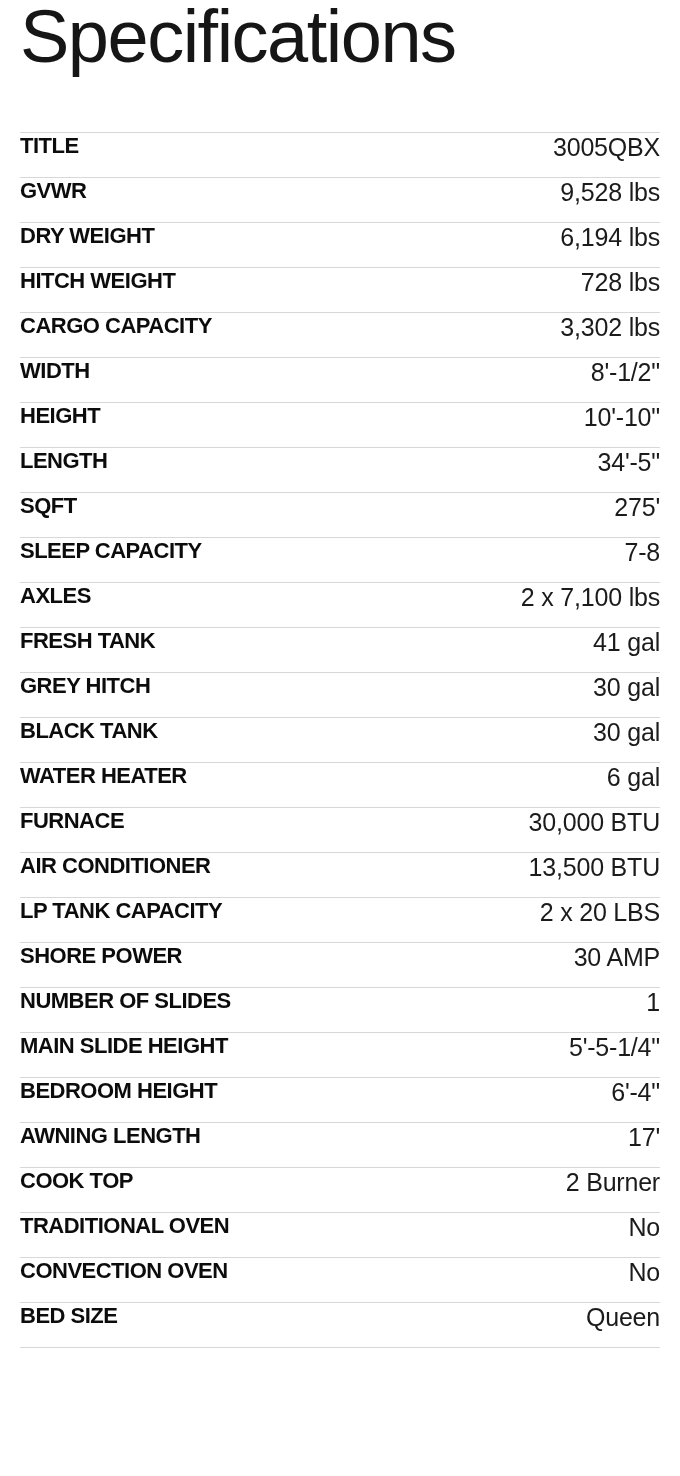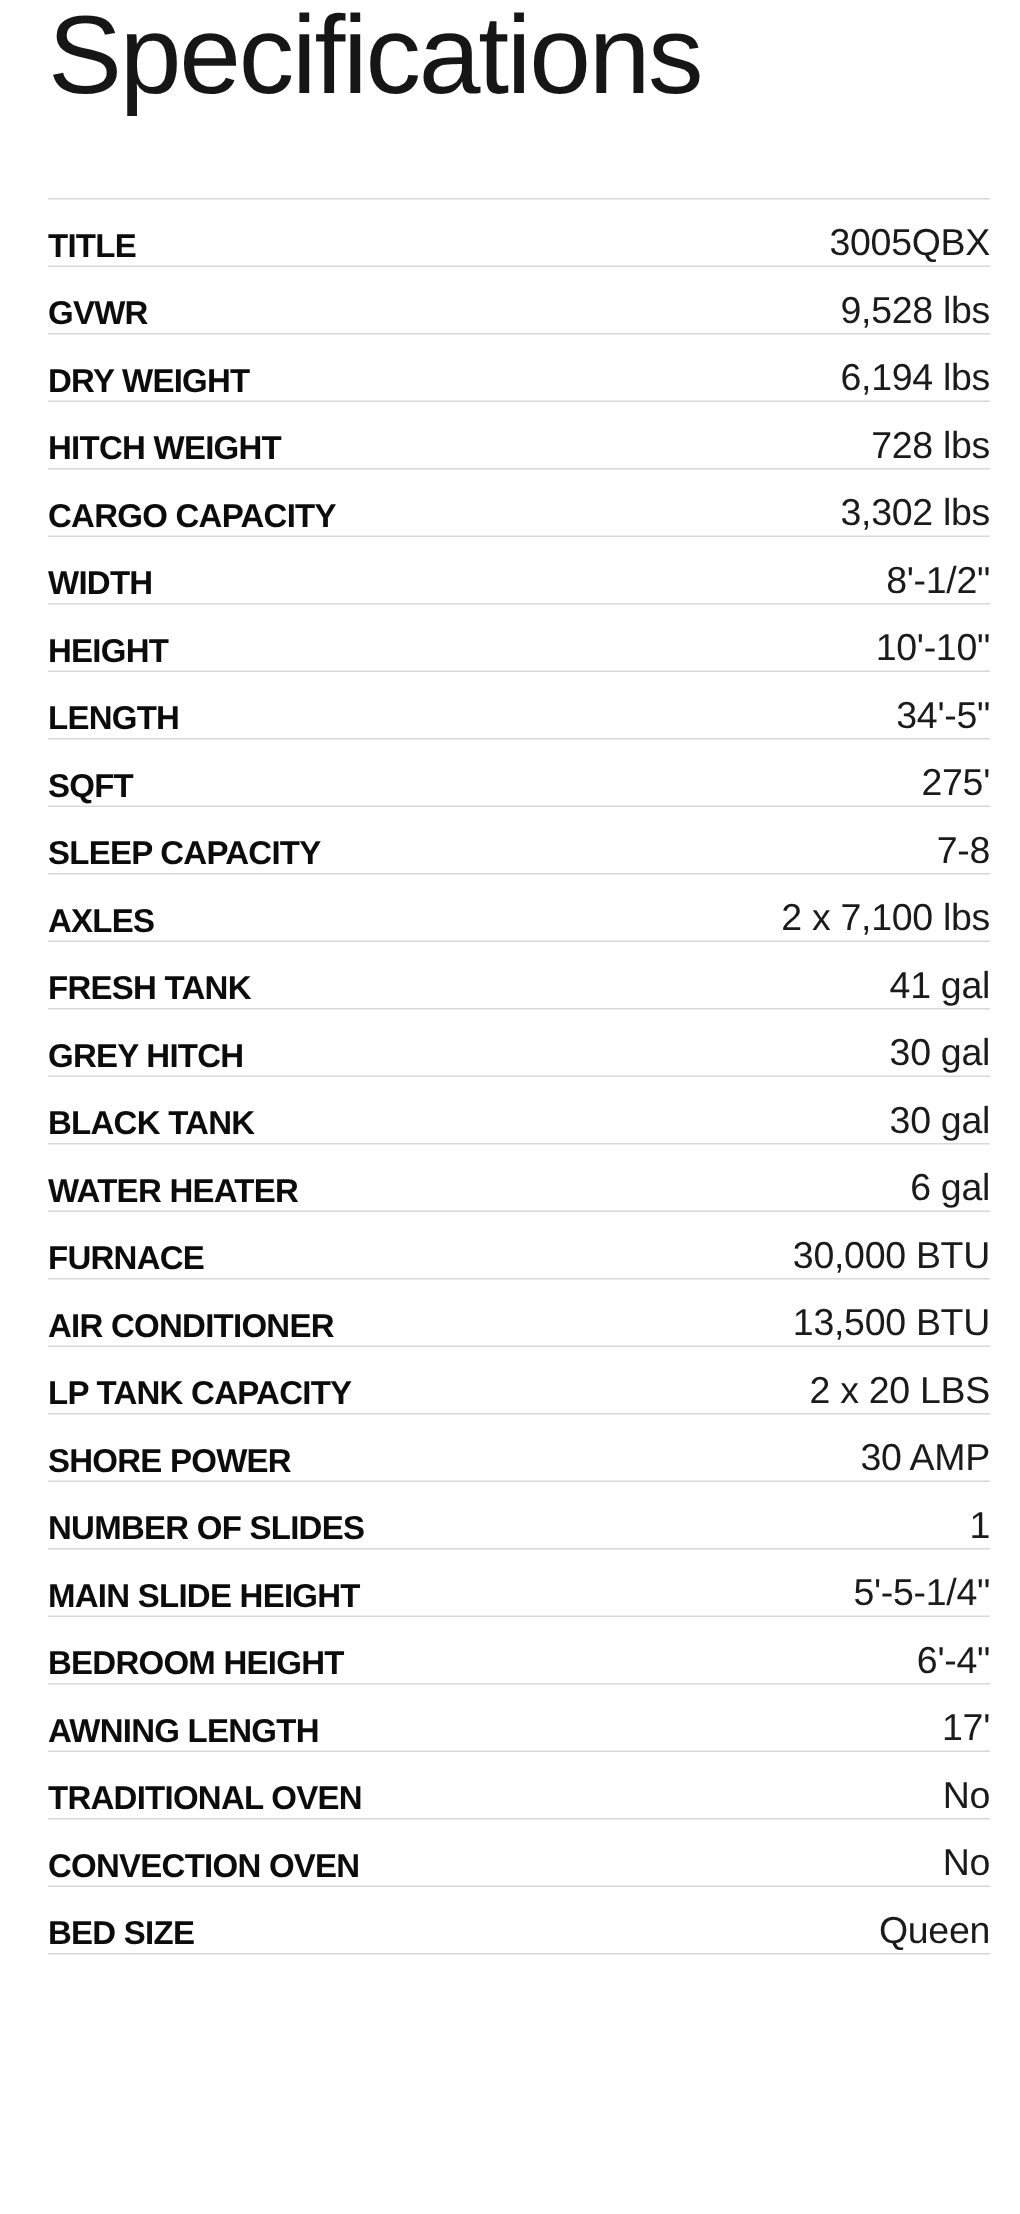--- a/index.html
+++ b/index.html
@@ -12,38 +12,38 @@
   * { box-sizing: border-box; }
   html, body {
     margin: 0;
     padding: 0;
     background: var(--bg);
     font-family: "Liberation Sans", sans-serif;
   }
   .page {
     width: 680px;
     min-height: 1476px;
-    padding: 0 20px 10px 32px;
+    padding: 0 20px 10px 20px;
     background: var(--bg);
   }
   .page-title {
     margin: 0 0 58px 0;
     font-size: 74px;
     line-height: 1;
     font-weight: 400;
     letter-spacing: -1.5px;
     color: var(--title-color);
   }
   .spec-table {
     border-top: 1px solid var(--divider);
   }
   .spec-row {
     display: flex;
     justify-content: space-between;
-    align-items: flex-end;
+    align-items: flex-start;
     height: 45px;
     border-bottom: 1px solid var(--divider);
   }
   .spec-label {
     font-size: 22px;
     font-weight: 700;
     letter-spacing: -0.5px;
     color: var(--label-color);
     white-space: nowrap;
   }
@@ -149,20 +149,24 @@
       </div>
       <div class="spec-row">
         <span class="spec-label">BEDROOM HEIGHT</span>
         <span class="spec-value">6'-4"</span>
       </div>
       <div class="spec-row">
         <span class="spec-label">AWNING LENGTH</span>
         <span class="spec-value">17'</span>
       </div>
       <div class="spec-row">
+        <span class="spec-label">COOK TOP</span>
+        <span class="spec-value">2 Burner</span>
+      </div>
+      <div class="spec-row">
         <span class="spec-label">TRADITIONAL OVEN</span>
         <span class="spec-value">No</span>
       </div>
       <div class="spec-row">
         <span class="spec-label">CONVECTION OVEN</span>
         <span class="spec-value">No</span>
       </div>
       <div class="spec-row">
         <span class="spec-label">BED SIZE</span>
         <span class="spec-value">Queen</span>

